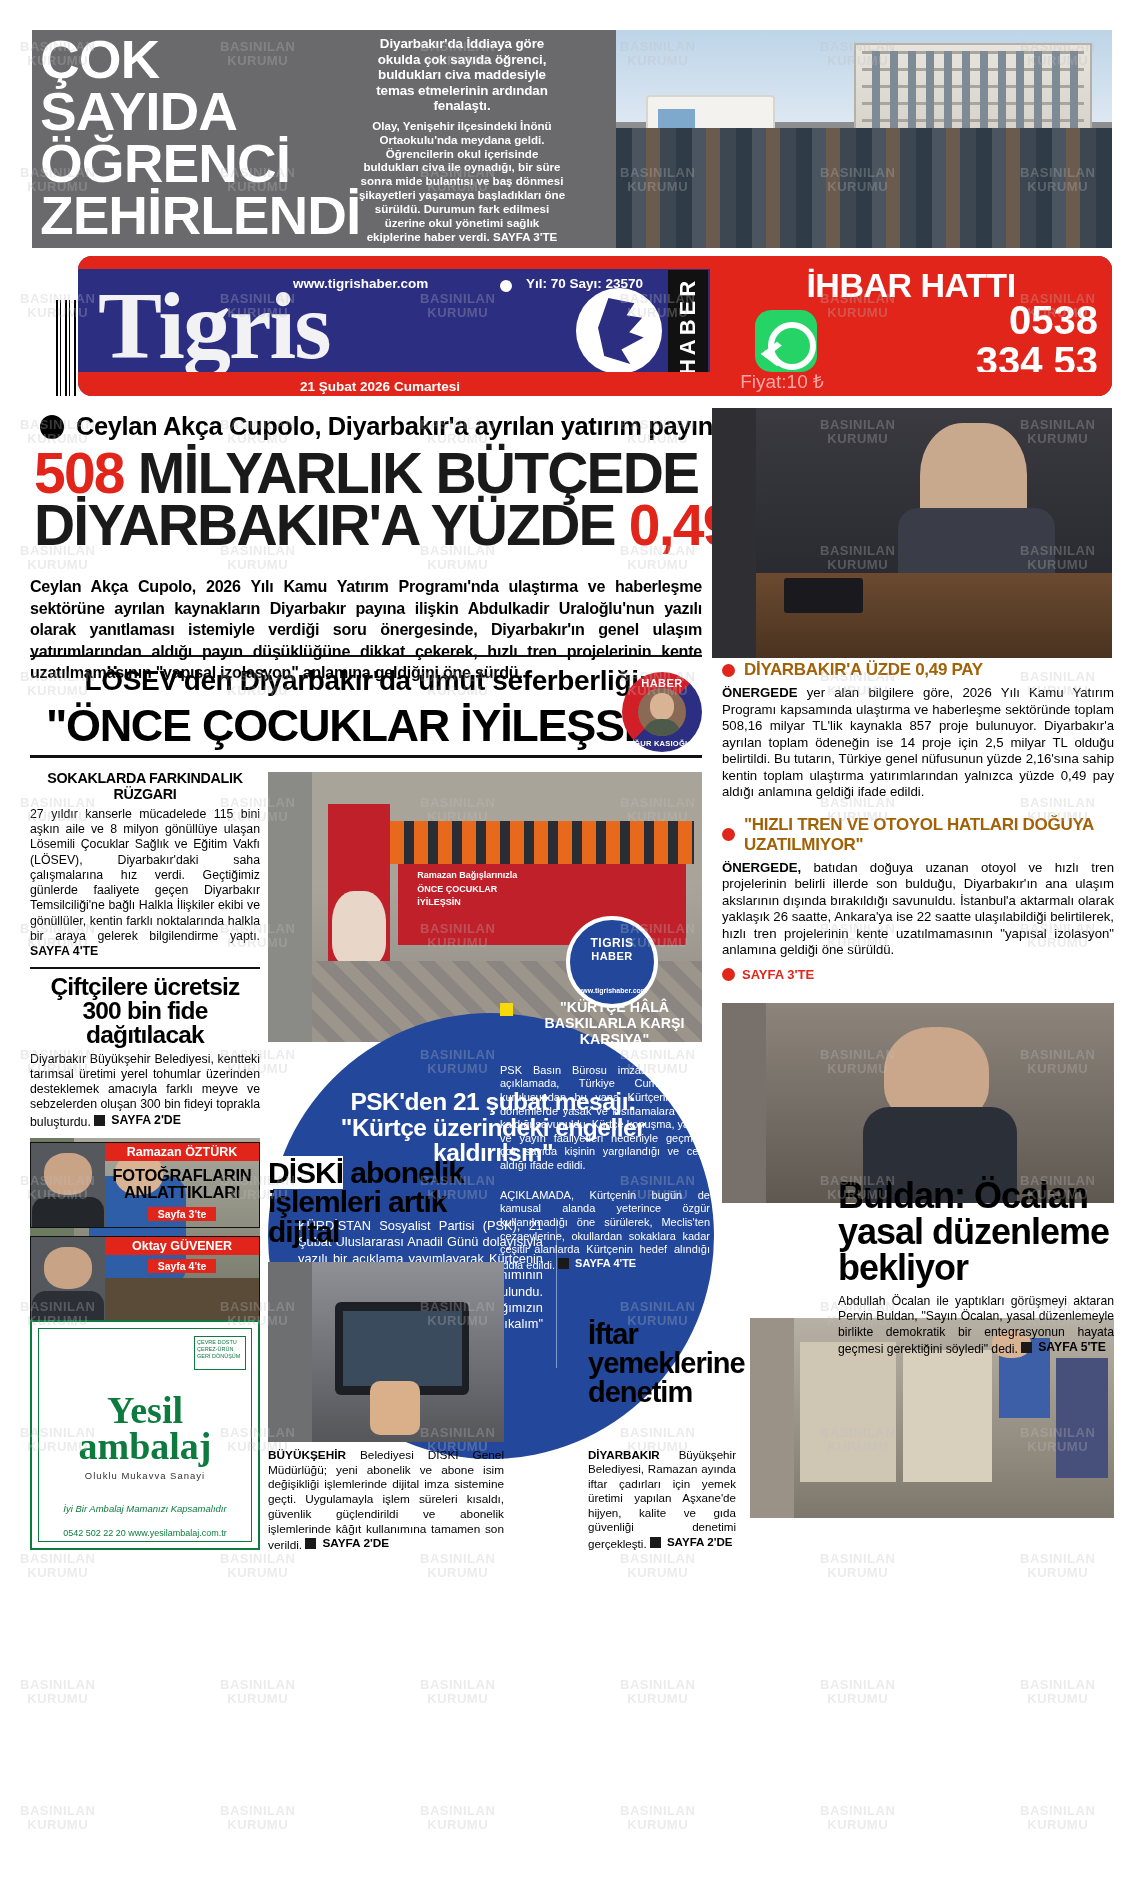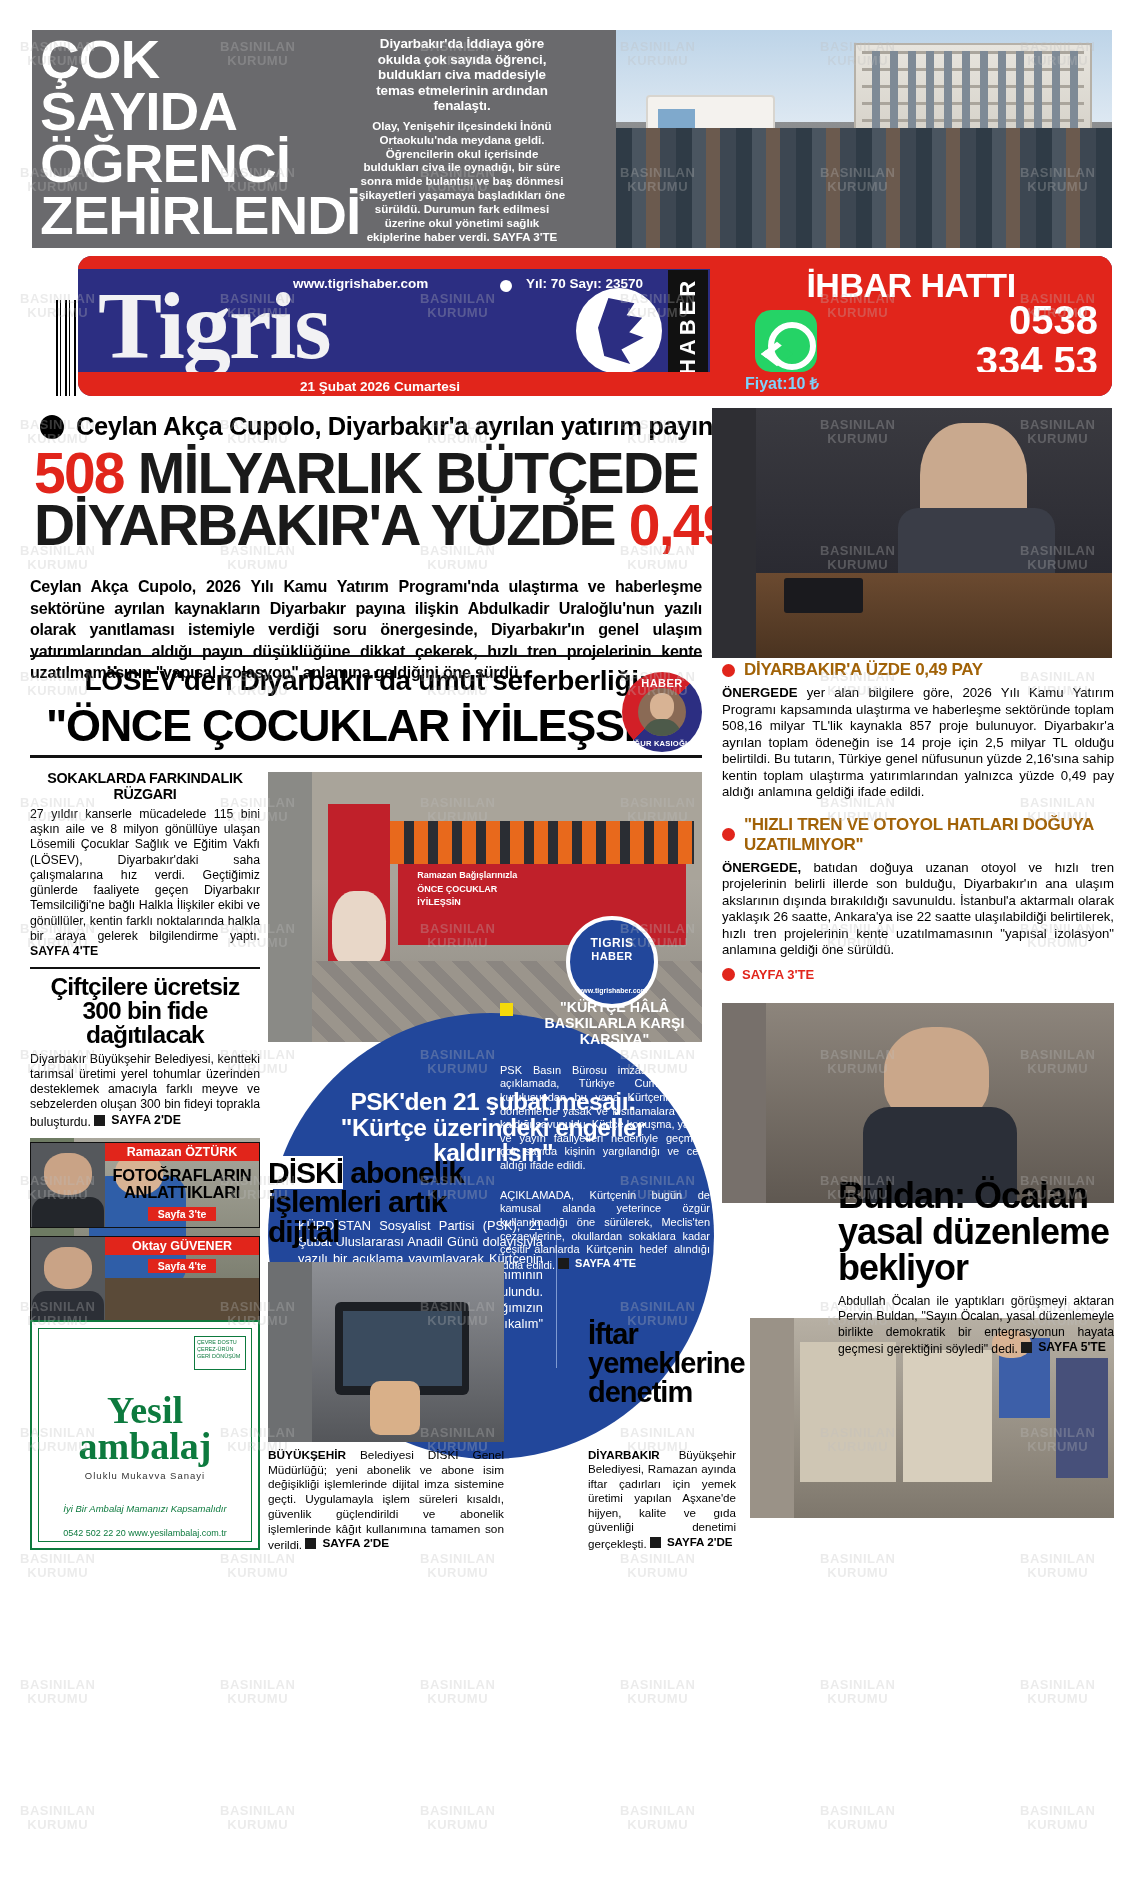--- a/index.html
+++ b/index.html
@@ -40,21 +40,21 @@
      background:linear-gradient(#8d8f91,#6e7072); }
 
   
   .masthead { position:absolute; left:78px; top:256px; width:1034px; height:140px;
      background:#2c2e82; border-radius:14px; overflow:hidden; }
   .mh-red-top { position:absolute; left:0; top:0; width:100%; height:13px; background:#e1251b; }
   .mh-red-bot { position:absolute; left:0; bottom:0; width:100%; height:24px; background:#e1251b; }
   .mh-date { position:absolute; bottom:2px; left:0; width:604px; text-align:center;
      color:#fff; font-size:13.5px; font-weight:bold; }
   .mh-price { position:absolute; bottom:2px; left:604px; width:200px; text-align:center;
-     color:#7dd3fc; font-size:16px; font-weight:bold; }
+     color:#fca5a5; font-size:19px; font-weight:normal; }
   .mh-url { position:absolute; left:215px; top:20px; color:#fff; font-size:13.5px; font-weight:bold; }
   .mh-dot { position:absolute; left:422px; top:24px; width:12px; height:12px;
      border-radius:50%; background:#fff; }
   .mh-yil { position:absolute; left:448px; top:20px; color:#fff; font-size:13.5px; font-weight:bold; }
   .logo { position:absolute; left:20px; top:26px; color:#f2f2f4;
      font-family:"Liberation Serif", serif; font-weight:bold; font-size:96px;
      line-height:.92; letter-spacing:-2px; }
   .globe { position:absolute; left:498px; top:32px; width:86px; height:86px;
      border-radius:50%; background:#fff; overflow:hidden; }
   .globe:before{ content:""; position:absolute; left:22px; top:10px; width:52px; height:66px;

